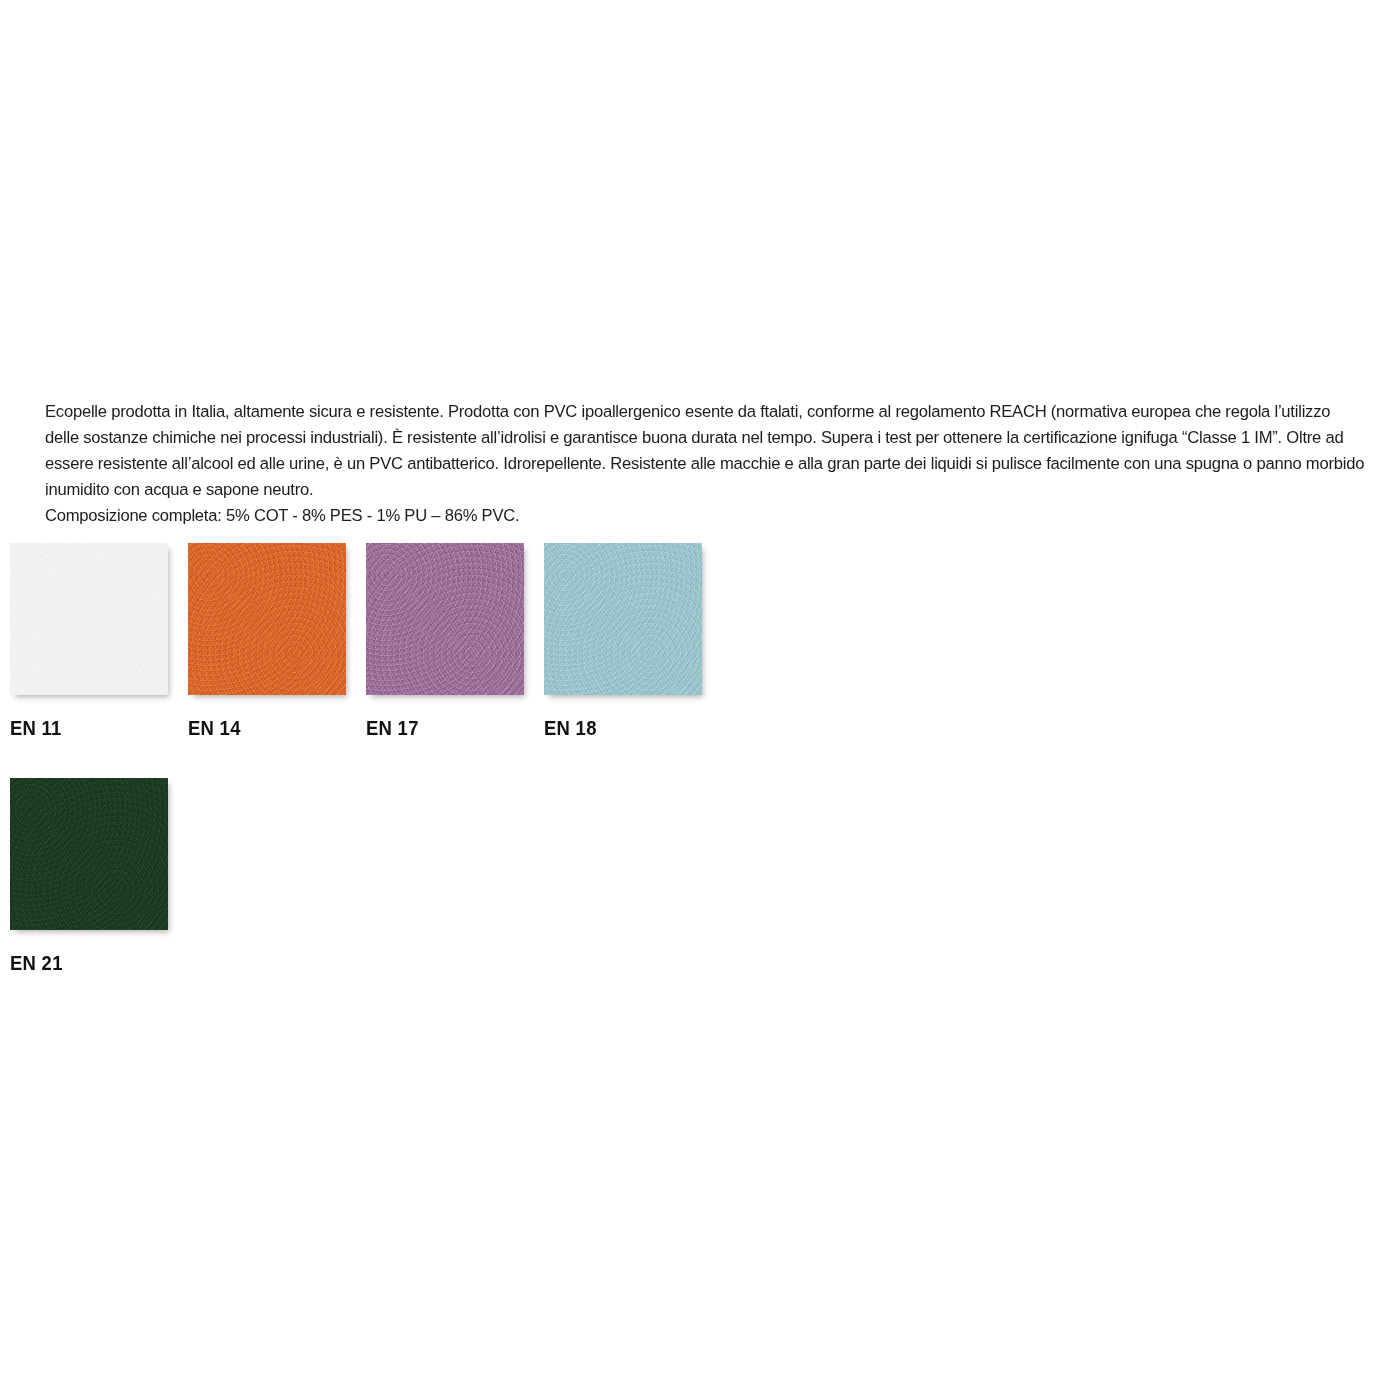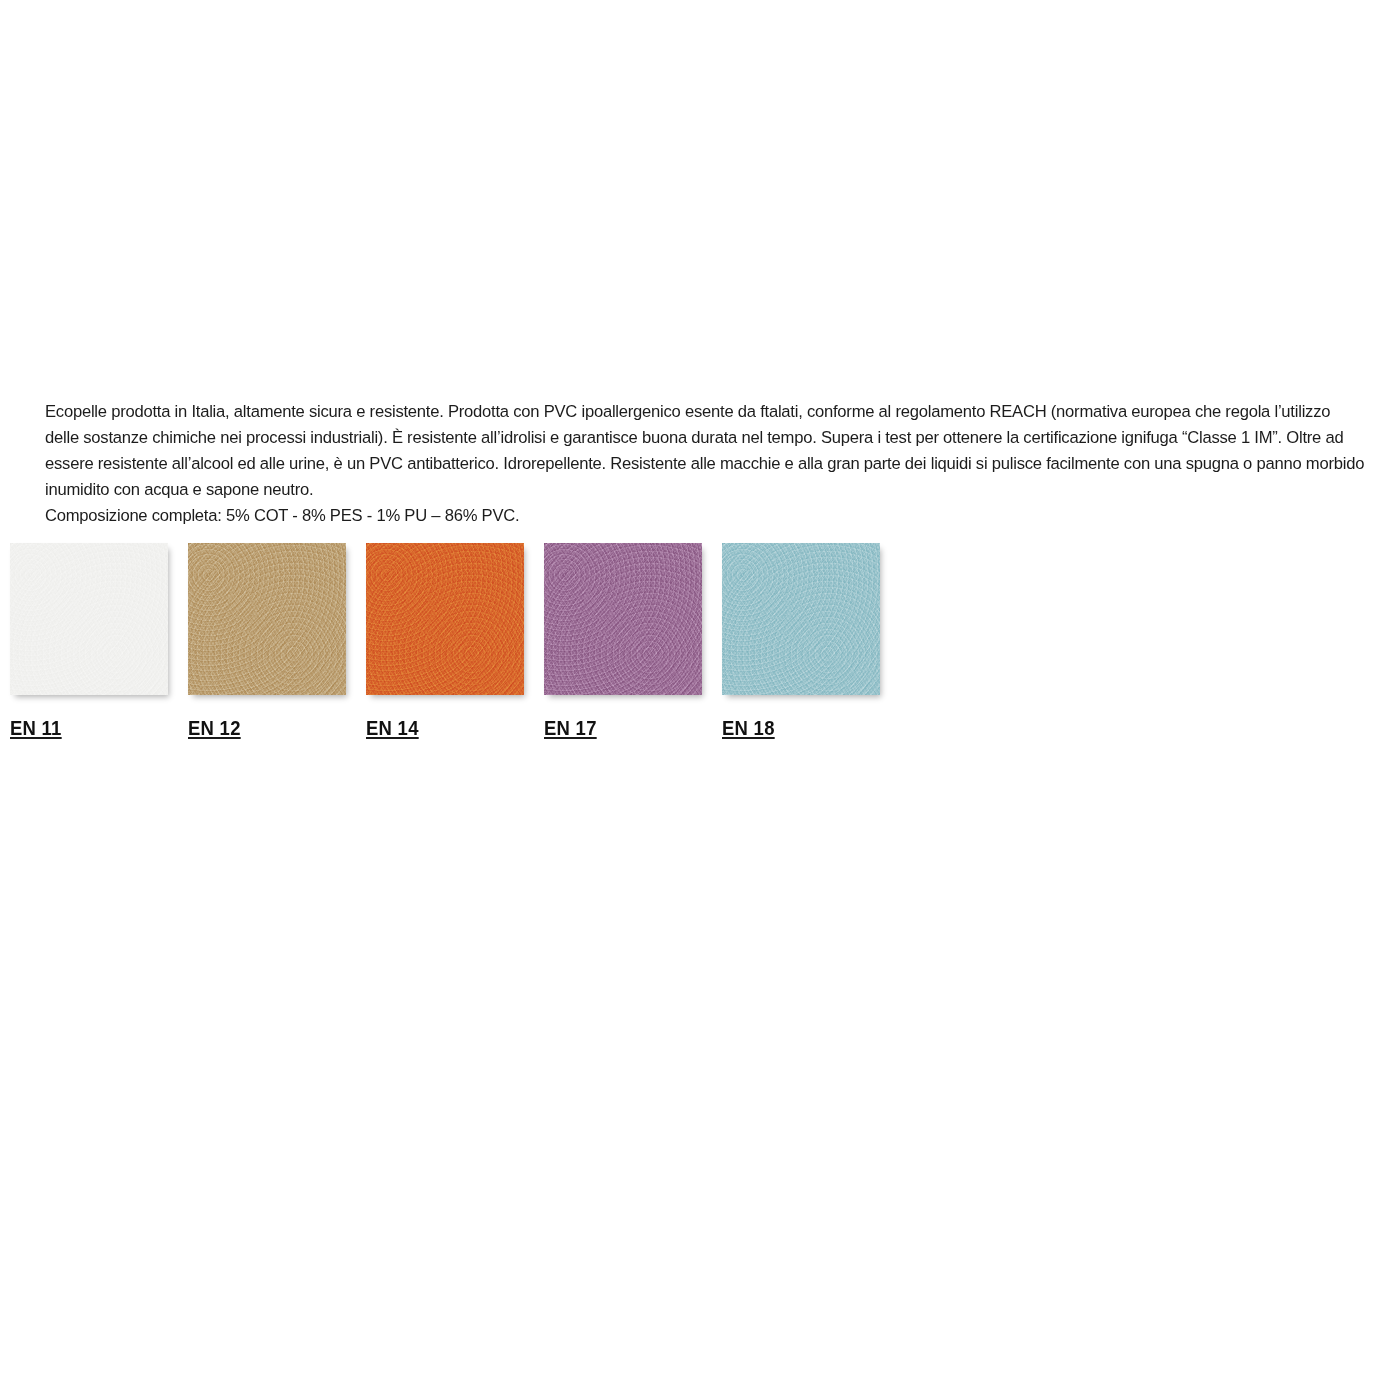--- a/index.html
+++ b/index.html
@@ -45,21 +45,20 @@
     width: 1400px;
   }
   .swatch-row {
     display: flex;
     gap: 20px;
     margin-bottom: 38px;
   }
   .swatch-cell {
     width: 158px;
     flex: 0 0 158px;
-    text-decoration: underline;
   }
   .swatch-chip {
     position: relative;
     width: 158px;
     height: 152px;
     box-shadow: 3px 4px 6px -2px rgba(0,0,0,0.30);
     overflow: hidden;
   }
   
   .swatch-chip::before {
@@ -109,33 +108,33 @@
 </div>
 
 <div id="swatch-grid">
 
   <div class="swatch-row">
     <div class="swatch-cell">
       <div class="swatch-chip" style="background-color: rgb(242, 242, 240);"></div>
       <div class="swatch-label">EN 11</div>
     </div>
     <div class="swatch-cell">
-      <div class="swatch-chip" style="background-color: rgb(191, 164, 120);"></div>
-      <div class="swatch-label">EN 12</div>
-    </div>
-    <div class="swatch-cell">
       <div class="swatch-chip" style="background-color: rgb(218, 106, 45);"></div>
       <div class="swatch-label">EN 14</div>
     </div>
     <div class="swatch-cell">
       <div class="swatch-chip" style="background-color: rgb(160, 115, 155);"></div>
       <div class="swatch-label">EN 17</div>
     </div>
     <div class="swatch-cell">
       <div class="swatch-chip" style="background-color: rgb(157, 198, 206);"></div>
       <div class="swatch-label">EN 18</div>
     </div>
   </div>
 
   <div class="swatch-row">
+    <div class="swatch-cell">
+      <div class="swatch-chip" style="background-color: rgb(29, 61, 34);"></div>
+      <div class="swatch-label">EN 21</div>
+    </div>
   </div>
 
 </div>
 
 </body></html>

